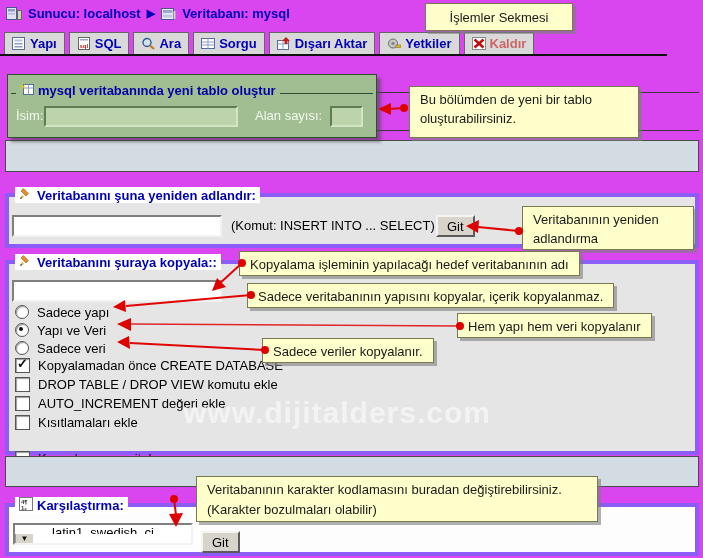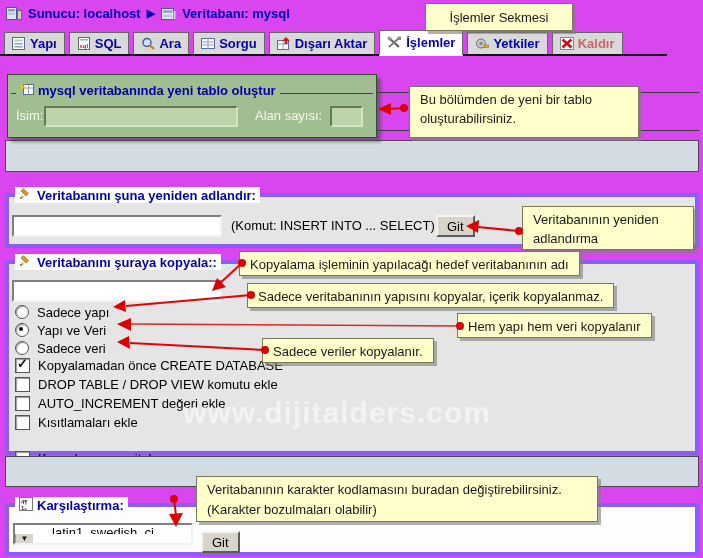--- a/index.html
+++ b/index.html
@@ -142,31 +142,20 @@
     <div class="tab" data-name="tab-export">
       <span data-name="export-icon">
           <svg width="14" height="13">
             <rect x="0.5" y="3.5" width="11" height="9" fill="#fff" stroke="#56699c"></rect>
             <line x1="0.5" y1="7" x2="11.5" y2="7" stroke="#8b9cc8"></line>
             <line x1="6" y1="3.5" x2="6" y2="12.5" stroke="#8b9cc8"></line>
             <polygon points="9,0 13,4 10.5,4 10.5,7 7.5,7 7.5,4 5,4" fill="#c02020"></polygon>
           </svg>
         </span>
       <span class="tlabel" data-name="tab-label">Dışarı Aktar</span>
-    </div>
-    <div class="tab active" data-name="tab-operations">
-      <span data-name="operations-icon">
-          <svg width="15" height="13">
-            <line x1="2" y1="2" x2="12" y2="11" stroke="#5a5a5a" stroke-width="2"></line>
-            <line x1="12" y1="2" x2="2" y2="11" stroke="#7d7d7d" stroke-width="2"></line>
-            <circle cx="2.5" cy="2.5" r="2" fill="#9a9a9a"></circle>
-            <rect x="10.5" y="0.5" width="3.5" height="3.5" fill="#8a8a8a"></rect>
-          </svg>
-        </span>
-      <span class="tlabel" data-name="tab-label">İşlemler</span>
     </div>
     <div class="tab" data-name="tab-privileges">
       <span data-name="privileges-icon">
           <svg width="14" height="13">
             <circle cx="6" cy="6.5" r="4.5" fill="#c9c9c9" stroke="#6a6a6a"></circle>
             <circle cx="6" cy="6.5" r="1.8" fill="#8a8a8a"></circle>
             <rect x="9" y="8" width="5" height="2.5" fill="#d8b62a" stroke="#8a7414" stroke-width="0.6"></rect>
           </svg>
         </span>
       <span class="tlabel" data-name="tab-label">Yetkiler</span>

